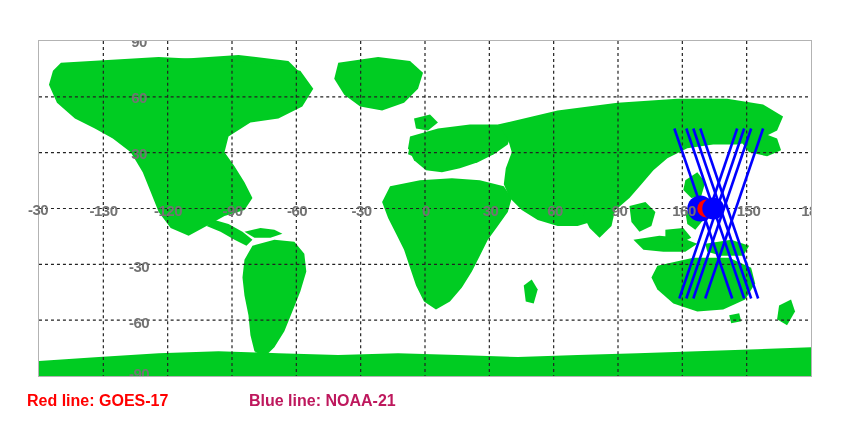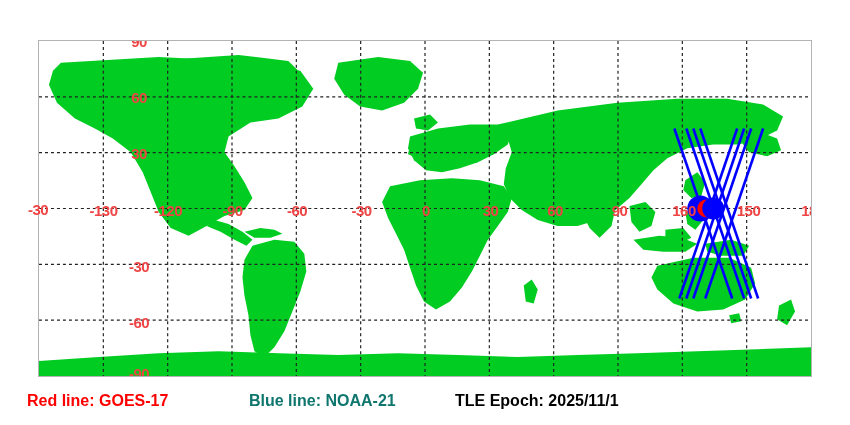--- a/index.html
+++ b/index.html
@@ -40,21 +40,21 @@
     width: 100%;
     height: 100%;
     display: block;
   }
 
   .tick-label {
     position: absolute;
     font-family: "Liberation Sans", sans-serif;
     font-size: 15px;
     font-weight: bold;
-    color: #ef4444;
+    color: #737373;
     white-space: nowrap;
     letter-spacing: -0.5px;
   }
 
   .lon-label { transform: translate(-50%, -50%); }
   .lat-label { transform: translate(-50%, -50%); }
 
   .legend {
     position: absolute;
     left: 0;
@@ -63,21 +63,21 @@
     height: 30px;
   }
   .legend-item {
     position: absolute;
     font-family: "Liberation Sans", sans-serif;
     font-size: 16px;
     font-weight: bold;
     white-space: nowrap;
   }
   #legend-red  { left: 27px;  top: 0px; color: #ff0000; }
-  #legend-blue { left: 249px; top: 0px; color: #0f766e; }
+  #legend-blue { left: 249px; top: 0px; color: #be185d; }
   #legend-epoch{ left: 455px; top: 0px; color: #000000; }
 </style>
 </head>
 <body>
 
 <div id="map-figure">
 
   <div class="map-frame">
     <svg class="map-svg" viewBox="0 0 774 337" preserveAspectRatio="none">
 
@@ -204,16 +204,15 @@
     <div class="tick-label lat-label" style="left:100px; top:224.7px;">-30</div>
     <div class="tick-label lat-label" style="left:100px; top:280.8px;">-60</div>
     <div class="tick-label lat-label" style="left:100px; top:332px;">-90</div>
   </div>
 
   <div class="tick-label" style="left:38px; top:208.5px; transform:translate(-50%,-50%);">-30</div>
 
   <div class="legend">
     <div class="legend-item" id="legend-red">Red line: GOES-17</div>
     <div class="legend-item" id="legend-blue">Blue line: NOAA-21</div>
-    <div class="legend-item" id="legend-epoch">TLE Epoch: 2025/11/1</div>
   </div>
 
 </div>
 
 </body></html>

